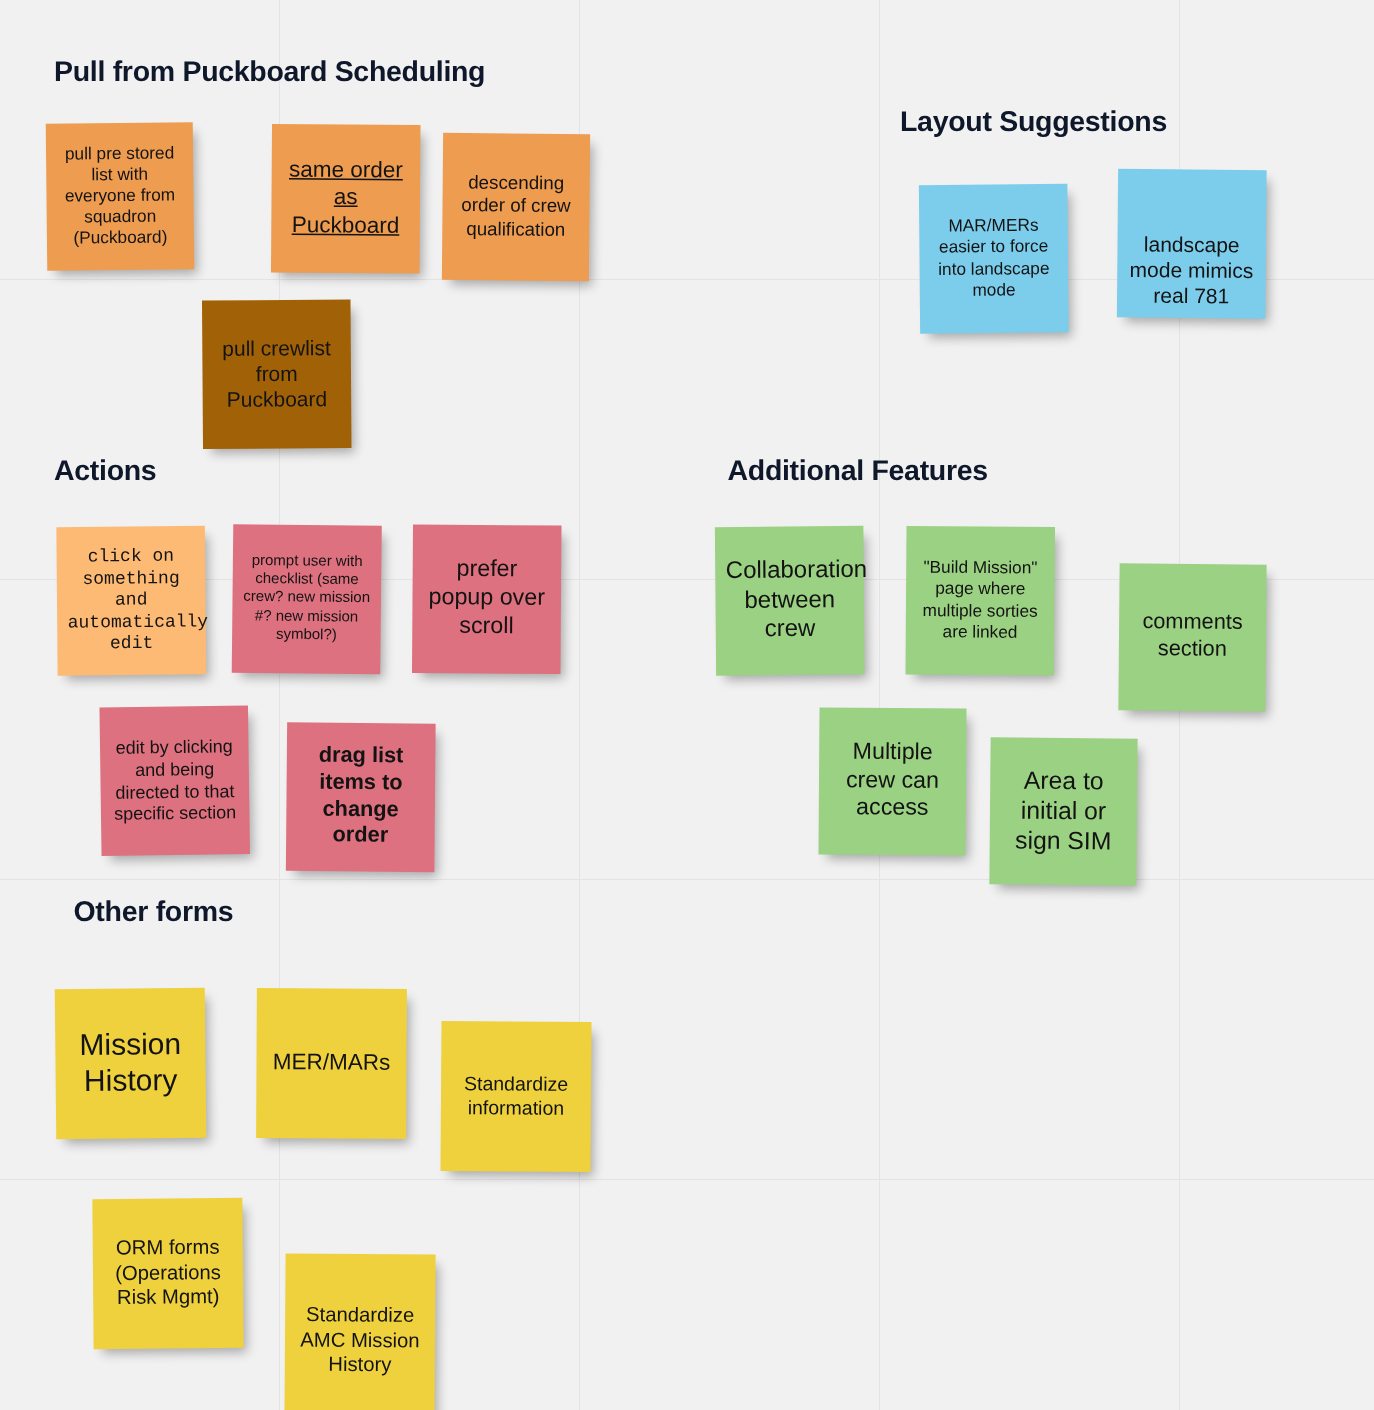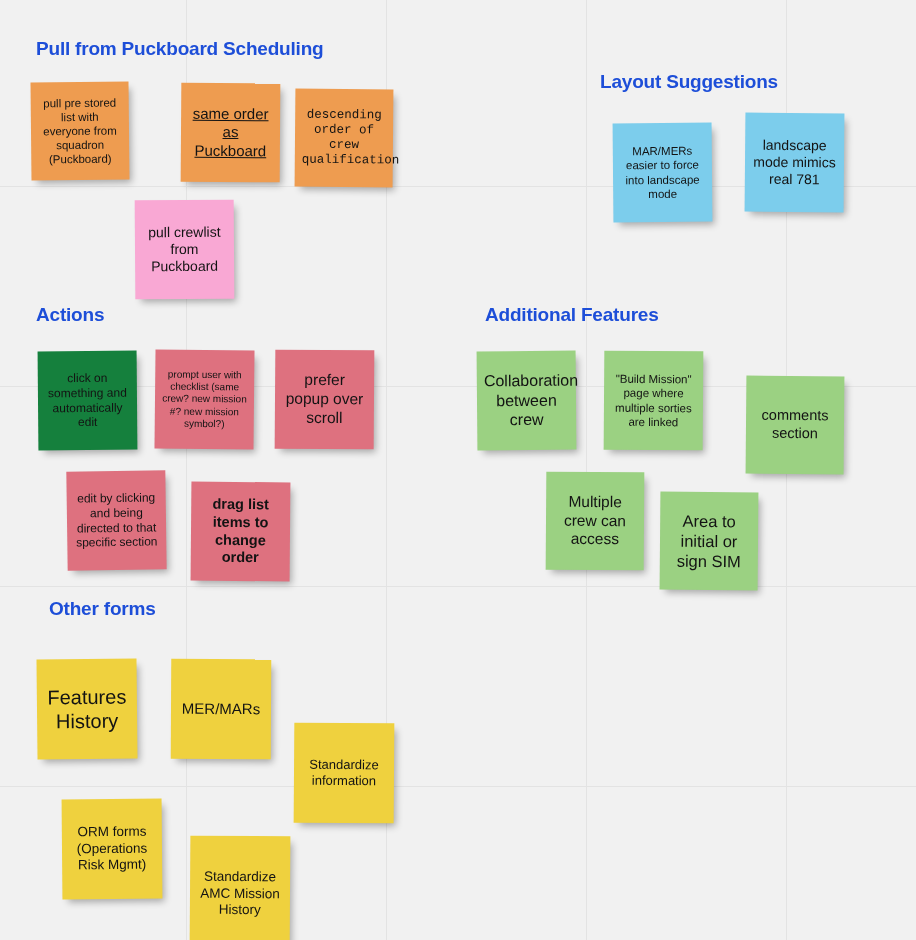--- a/index.html
+++ b/index.html
@@ -24,21 +24,21 @@
       linear-gradient(to bottom, #e3e3e3 1px, transparent 1px);
     background-size: 200px 200px;
     background-position: -14px -14px;
     pointer-events: none;
   }
   
   .heading {
     position: absolute;
     font-family: "Liberation Sans", sans-serif;
     font-weight: bold;
-    color: #1d4ed8;
+    color: #0f172a;
     white-space: nowrap;
     letter-spacing: -0.2px;
   }
   
   .note {
     position: absolute;
     box-sizing: border-box;
     display: flex;
     align-items: center;
     justify-content: center;
@@ -69,33 +69,33 @@
       <div class="heading" style="left: 485px; top: 304px; font-size: 19px;">Additional Features</div>
       <div class="heading" style="left: 49px; top: 598px; font-size: 19px;">Other forms</div>
     </div>
   <div id="notes-layer">
       <div class="note c-orange" style="left: 31px; top: 82px; width: 98px; height: 98px; font-size: 11.5px; transform: rotate(-0.6deg); background: rgb(238, 156, 80);">
         <span class="txt">pull pre stored list with everyone from squadron (Puckboard)</span>
       </div>
       <div class="note c-orange" style="left: 181px; top: 83px; width: 99px; height: 99px; font-size: 15px; transform: rotate(0.4deg); background: rgb(238, 156, 80); text-decoration: underline;">
         <span class="txt">same order as Puckboard</span>
       </div>
-      <div class="note c-orange" style="left: 295px; top: 89px; width: 98px; height: 98px; font-size: 12.5px; transform: rotate(0.5deg); background: rgb(238, 156, 80); font-family: Liberation Mono, monospace;">
+      <div class="note c-orange" style="left: 295px; top: 89px; width: 98px; height: 98px; font-size: 12.5px; transform: rotate(0.5deg); background: rgb(238, 156, 80);">
         <span class="txt">descending order of crew qualification</span>
       </div>
-      <div class="note c-orange" style="left: 135px; top: 200px; width: 99px; height: 99px; font-size: 14px; transform: rotate(-0.4deg); background: #f9a8d4;">
+      <div class="note c-orange" style="left: 135px; top: 200px; width: 99px; height: 99px; font-size: 14px; transform: rotate(-0.4deg); background: #a16207;">
         <span class="txt">pull crewlist from Puckboard</span>
       </div>
       <div class="note c-blue" style="left: 613px; top: 123px; width: 99px; height: 99px; font-size: 11.5px; transform: rotate(-0.5deg); background: rgb(124, 205, 236);">
         <span class="txt">MAR/MERs easier to force into landscape mode</span>
       </div>
-      <div class="note c-blue" style="left: 745px; top: 113px; width: 99px; height: 99px; font-size: 14px; transform: rotate(0.5deg); background: rgb(124, 205, 236);">
+      <div class="note c-blue" style="left: 745px; top: 113px; width: 99px; height: 99px; font-size: 14px; transform: rotate(0.5deg); background: rgb(124, 205, 236); align-items: flex-end;">
         <span class="txt">landscape mode mimics real 781</span>
       </div>
-      <div class="note c-pink" style="left: 38px; top: 351px; width: 99px; height: 99px; font-size: 12px; transform: rotate(-0.5deg); background: #15803d;">
+      <div class="note c-pink" style="left: 38px; top: 351px; width: 99px; height: 99px; font-size: 12px; transform: rotate(-0.5deg); background: #fdba74; font-family: Liberation Mono, monospace;">
         <span class="txt">click on something and automatically edit</span>
       </div>
       <div class="note c-pink" style="left: 155px; top: 350px; width: 99px; height: 99px; font-size: 10px; transform: rotate(0.6deg); background: rgb(222, 113, 127);">
         <span class="txt">prompt user with checklist (same crew? new mission #? new mission symbol?)</span>
       </div>
       <div class="note c-pink" style="left: 275px; top: 350px; width: 99px; height: 99px; font-size: 15.5px; transform: rotate(0.4deg); background: rgb(222, 113, 127); justify-content: flex-end;">
         <span class="txt">prefer popup over scroll</span>
       </div>
       <div class="note c-pink" style="left: 67px; top: 471px; width: 99px; height: 99px; font-size: 12px; transform: rotate(-0.8deg); background: rgb(222, 113, 127);">
         <span class="txt">edit by clicking and being directed to that specific section</span>
@@ -112,26 +112,26 @@
       <div class="note c-green" style="left: 746px; top: 376px; width: 98px; height: 98px; font-size: 14.5px; transform: rotate(0.5deg); background: rgb(155, 209, 130);">
         <span class="txt">comments section</span>
       </div>
       <div class="note c-green" style="left: 546px; top: 472px; width: 98px; height: 98px; font-size: 15.5px; transform: rotate(0.4deg); background: rgb(155, 209, 130); justify-content: flex-end;">
         <span class="txt">Multiple crew can access</span>
       </div>
       <div class="note c-green" style="left: 660px; top: 492px; width: 98px; height: 98px; font-size: 16.5px; transform: rotate(0.5deg); background: rgb(155, 209, 130); align-items: center;">
         <span class="txt">Area to initial or sign SIM</span>
       </div>
       <div class="note c-yellow" style="left: 37px; top: 659px; width: 100px; height: 100px; font-size: 20px; transform: rotate(-0.6deg); background: rgb(239, 209, 62);">
-        <span class="txt">Features History</span>
+        <span class="txt">Mission History</span>
       </div>
       <div class="note c-yellow" style="left: 171px; top: 659px; width: 100px; height: 100px; font-size: 15px; transform: rotate(0.3deg); background: rgb(239, 209, 62);">
         <span class="txt">MER/MARs</span>
       </div>
-      <div class="note c-yellow" style="left: 294px; top: 681px; width: 100px; height: 100px; font-size: 13px; transform: rotate(0.4deg); background: rgb(239, 209, 62); margin-top: 42px;">
+      <div class="note c-yellow" style="left: 294px; top: 681px; width: 100px; height: 100px; font-size: 13px; transform: rotate(0.4deg); background: rgb(239, 209, 62);">
         <span class="txt">Standardize information</span>
       </div>
       <div class="note c-yellow" style="left: 62px; top: 799px; width: 100px; height: 100px; font-size: 13.5px; transform: rotate(-0.5deg); background: rgb(239, 209, 62); align-items: center;">
         <span class="txt">ORM forms (Operations Risk Mgmt)</span>
       </div>
       <div class="note c-yellow" style="left: 190px; top: 836px; width: 100px; height: 116px; font-size: 13.5px; transform: rotate(0.4deg); background: rgb(239, 209, 62);">
         <span class="txt">Standardize AMC Mission History</span>
       </div>
     </div>
 </div>

